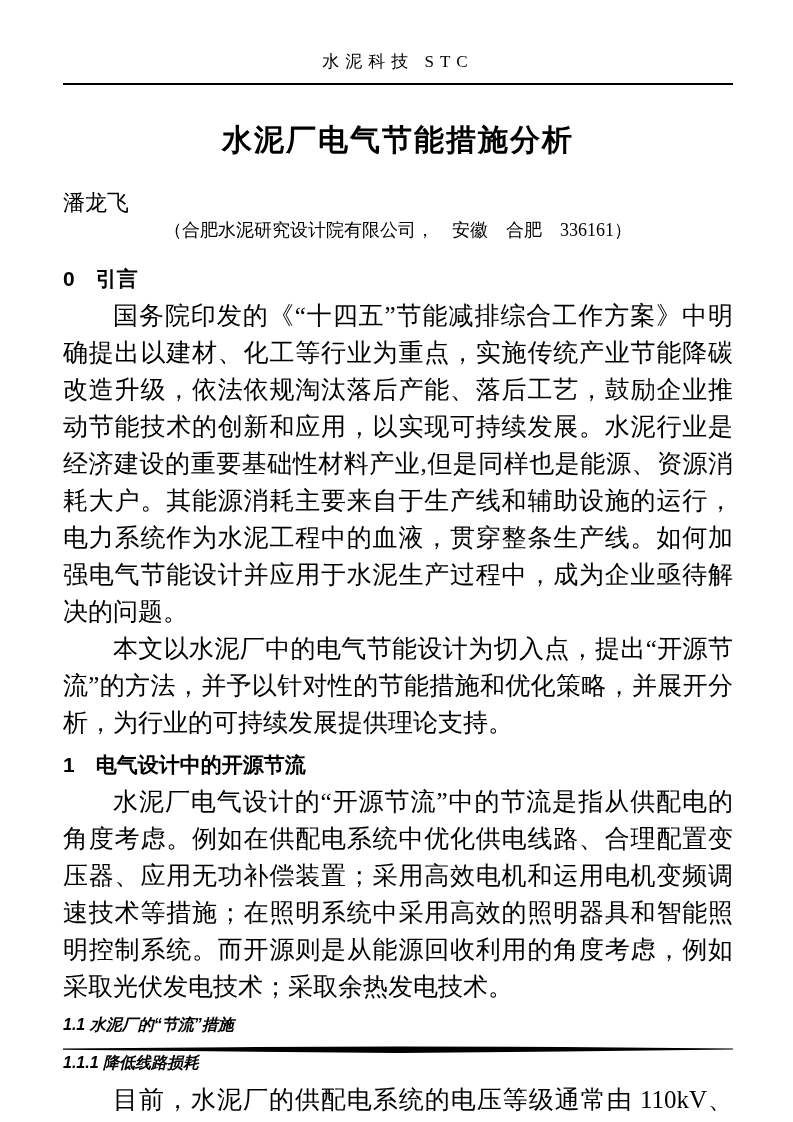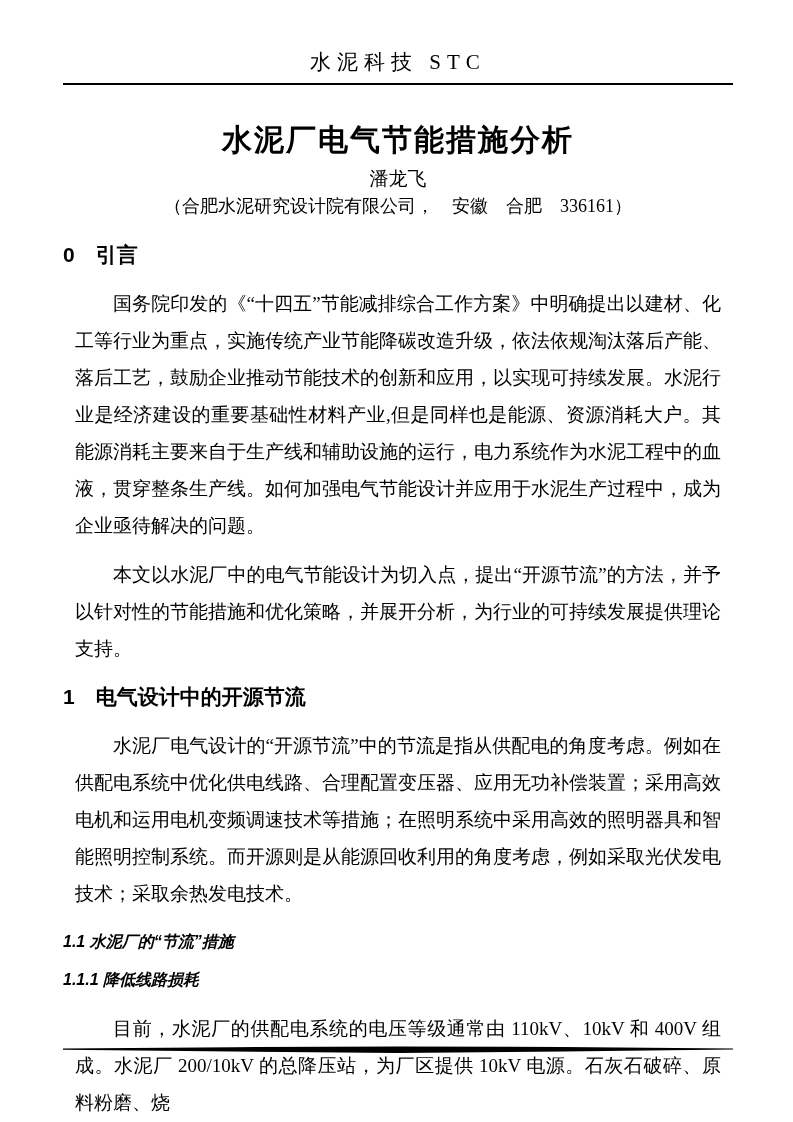--- a/index.html
+++ b/index.html
@@ -15,42 +15,41 @@
   }
   .content {
     position: absolute;
     left: 63px;
     top: 0;
     width: 670px;
   }
   .journal-header {
     margin-top: 48px;
     text-align: center;
-    font-size: 21px;
+    font-size: 17px;
     line-height: 28px;
     letter-spacing: 6px;
   }
   .header-rule {
     height: 2px;
     background: #000000;
     margin-top: 7px;
   }
   .article-title {
     margin: 34px 0 0 0;
     text-align: center;
     font-family: "Liberation Sans", "DejaVu Sans", sans-serif;
     font-weight: bold;
     font-size: 30px;
     line-height: 42px;
     letter-spacing: 2px;
   }
   .author {
-    margin-top: 6px;
-    text-align: center;
-    font-size: 19px;
+    margin-top: 30px;
+    font-size: 22px;
     line-height: 24px;
   }
   .affiliation {
     margin-top: 2px;
     text-align: center;
     font-size: 18px;
     line-height: 26px;
   }
   .h-sec {
     font-family: "Liberation Sans", "DejaVu Sans", sans-serif;
@@ -63,22 +62,22 @@
   .h-sec.second { margin-top: 6px; }
   .h-sub {
     font-family: "Liberation Sans", "DejaVu Sans", sans-serif;
     font-weight: bold;
     font-size: 16px;
     line-height: 36px;
     margin: 2px 0 0 0;
     font-style: italic;
   }
   .para {
-    margin: 12px;
-    font-size: 19px;
+    margin: 0;
+    font-size: 25px;
     line-height: 37px;
     text-align: justify;
     text-indent: 2em;
   }
   .footer {
     position: absolute;
     left: 63px;
     top: 1046px;
     width: 670px;
   }

